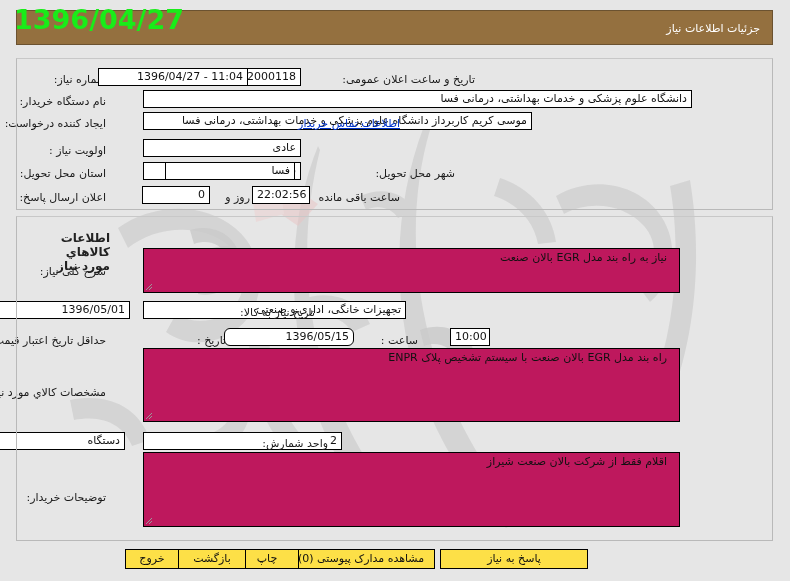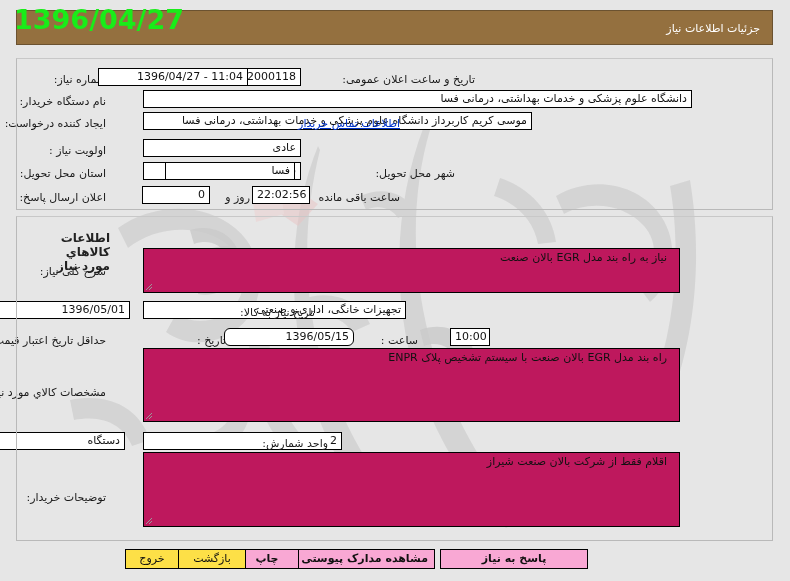--- a/index.html
+++ b/index.html
@@ -148,21 +148,21 @@
     line-height: 18px;
     border: 1px solid #000000;
     box-sizing: border-box;
     font-size: 11px;
     text-align: center;
     cursor: pointer;
     white-space: nowrap;
     color: #111;
     padding: 0 6px;
   }
-  .btn.green { background: #f9a8d4; font-weight: bold; }
+  .btn.green { background: #fde047; }
   .btn.pink  { background: #fde047; }
 </style>
 </head>
 <body>
 
 <div id="watermark">
   <svg width="790" height="581" viewBox="0 0 790 581" xmlns="http://www.w3.org/2000/svg">
     <g fill="#d2d2d2" opacity="0.85">
 
       <path d="M320 150 C 300 230, 300 330, 345 420 C 360 452, 372 470, 390 488

